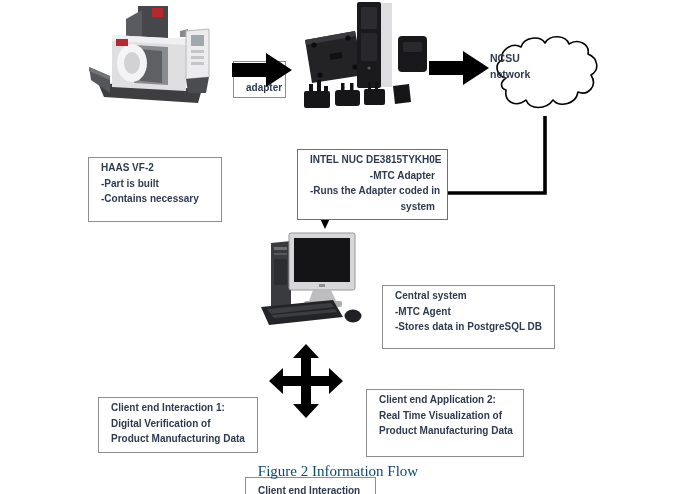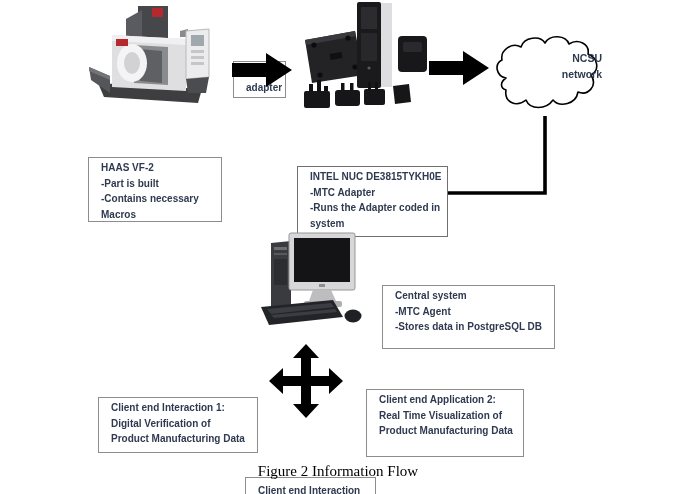--- a/index.html
+++ b/index.html
@@ -9,24 +9,24 @@
   }
   .abs{position:absolute;}
   .txtbox{
     position:absolute;background:#ffffff;border:1px solid #8d8d8d;
     color:#2f3a50;font:700 10px/15.5px "Liberation Sans", sans-serif;
     padding:2px 12px;box-sizing:border-box;margin-top:45px;
   }
   .txtbox .ln{white-space:nowrap;}
   .cloud-label{
     position:absolute;color:#2f3a50;font:700 10.5px/16px "Liberation Sans", sans-serif;
-    text-align:right;
+    text-align:left;
   }
   .caption{
-    position:absolute;color:#000000;font:400 15px/18px "Liberation Serif", serif;
+    position:absolute;color:#0c4a6e;font:400 15px/18px "Liberation Serif", serif;
     text-align:center;white-space:nowrap;
   }
   svg{display:block;}
 </style>
 </head>
 <body>
 
 <div class="canvas">
 
   <div class="abs" style="left:315px;top:112px;width:240px;height:122px;">
@@ -115,24 +115,23 @@
   </div>
   <div class="cloud-label" style="left:490px;top:50px;width:112px;">
     <div>NCSU</div>
     <div>network</div>
   </div>
 
   <div class="txtbox" style="left:88px;top:112px;width:134px;height:65px;">
     <div class="ln">HAAS VF-2</div>
     <div class="ln">-Part is built</div>
     <div class="ln">-Contains necessary</div>
-    <div class="ln">Macros</div>
   </div>
 
-  <div class="txtbox" style="left:297px;top:121px;width:151px;height:71px;border:1.5px solid #707070;">
+  <div class="txtbox" style="left:297px;top:104px;width:151px;height:71px;border:1.5px solid #707070;text-align:right;">
     <div class="ln">INTEL NUC DE3815TYKH0E</div>
     <div class="ln">-MTC Adapter</div>
     <div class="ln">-Runs the Adapter coded in</div>
     <div class="ln">system</div>
   </div>
 
   <div class="abs" style="left:257px;top:227px;width:110px;height:103px;">
     <svg width="110" height="103" viewBox="0 0 110 103">
       <polygon points="14,16 34,14 34,80 14,82" fill="#3a3b3f"></polygon>
       <rect x="17" y="20" width="13" height="3" fill="#6d6e72"></rect>

